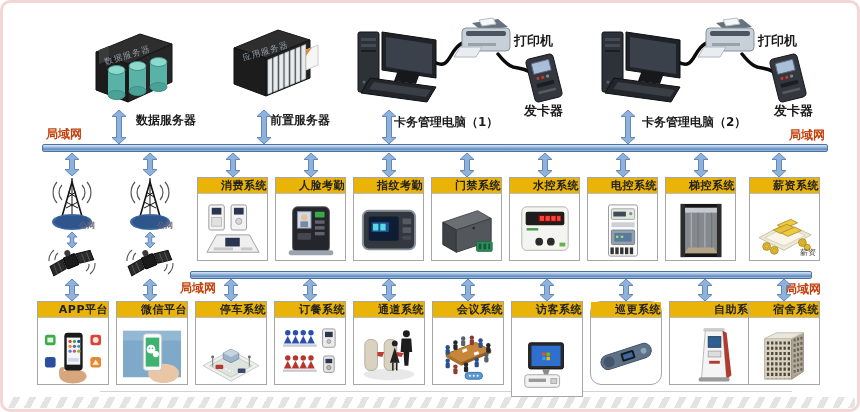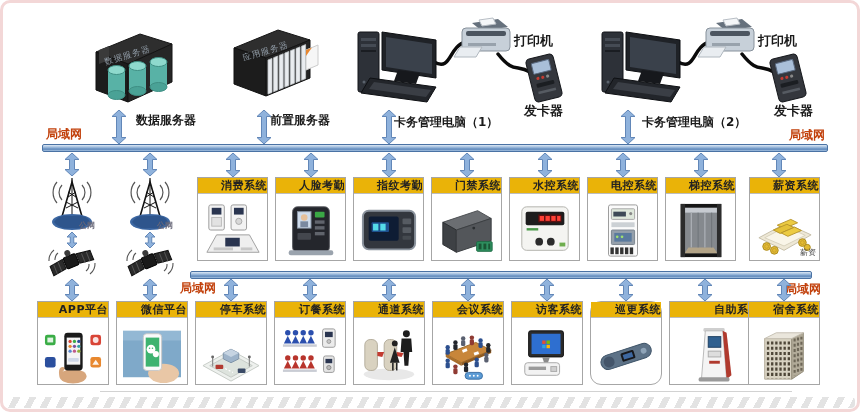--- a/index.html
+++ b/index.html
@@ -597,21 +597,21 @@
           <rect x="16.8" y="43.8" width="4.4" height="6" rx="1.5" fill="#8f3a33"></rect>
           <circle cx="11" cy="36" r="2.3" fill="#2c4f8e"></circle>
           <rect x="8.8" y="37.8" width="4.4" height="6" rx="1.5" fill="#2c4f8e"></rect>
           <rect x="29" y="48" width="18" height="7" rx="3.5" fill="#5b9bd5" stroke="#3a6fa5"></rect>
           <circle cx="34" cy="51.5" r="1" fill="#fff"></circle>
           <circle cx="38" cy="51.5" r="1" fill="#fff"></circle>
           <circle cx="42" cy="51.5" r="1" fill="#fff"></circle>
         </svg>
       </div>
     </div>
-    <div class="sys-box" style="left: 511px; top: 301px; width: 72px; height: 84px;">
+    <div class="sys-box" style="left: 511px; top: 301px; width: 72px; height: 96px;">
       <div class="sys-head">访客系统</div>
       <div class="sys-body">
         <svg width="62" height="58" viewBox="0 0 64 60">
           <rect x="13" y="5" width="36" height="27" rx="2" fill="#2b2b2b" stroke="#111"></rect>
           <rect x="16" y="8" width="30" height="21" fill="#2e6fd0"></rect>
           <rect x="27" y="15" width="3.5" height="3.5" fill="#e34f32"></rect>
           <rect x="31.5" y="15" width="3.5" height="3.5" fill="#7fba00"></rect>
           <rect x="27" y="19.5" width="3.5" height="3.5" fill="#2ea3e0"></rect>
           <rect x="31.5" y="19.5" width="3.5" height="3.5" fill="#ffb900"></rect>
           <polygon points="27,32 35,32 33,38 29,38" fill="#8a8a8a"></polygon>

